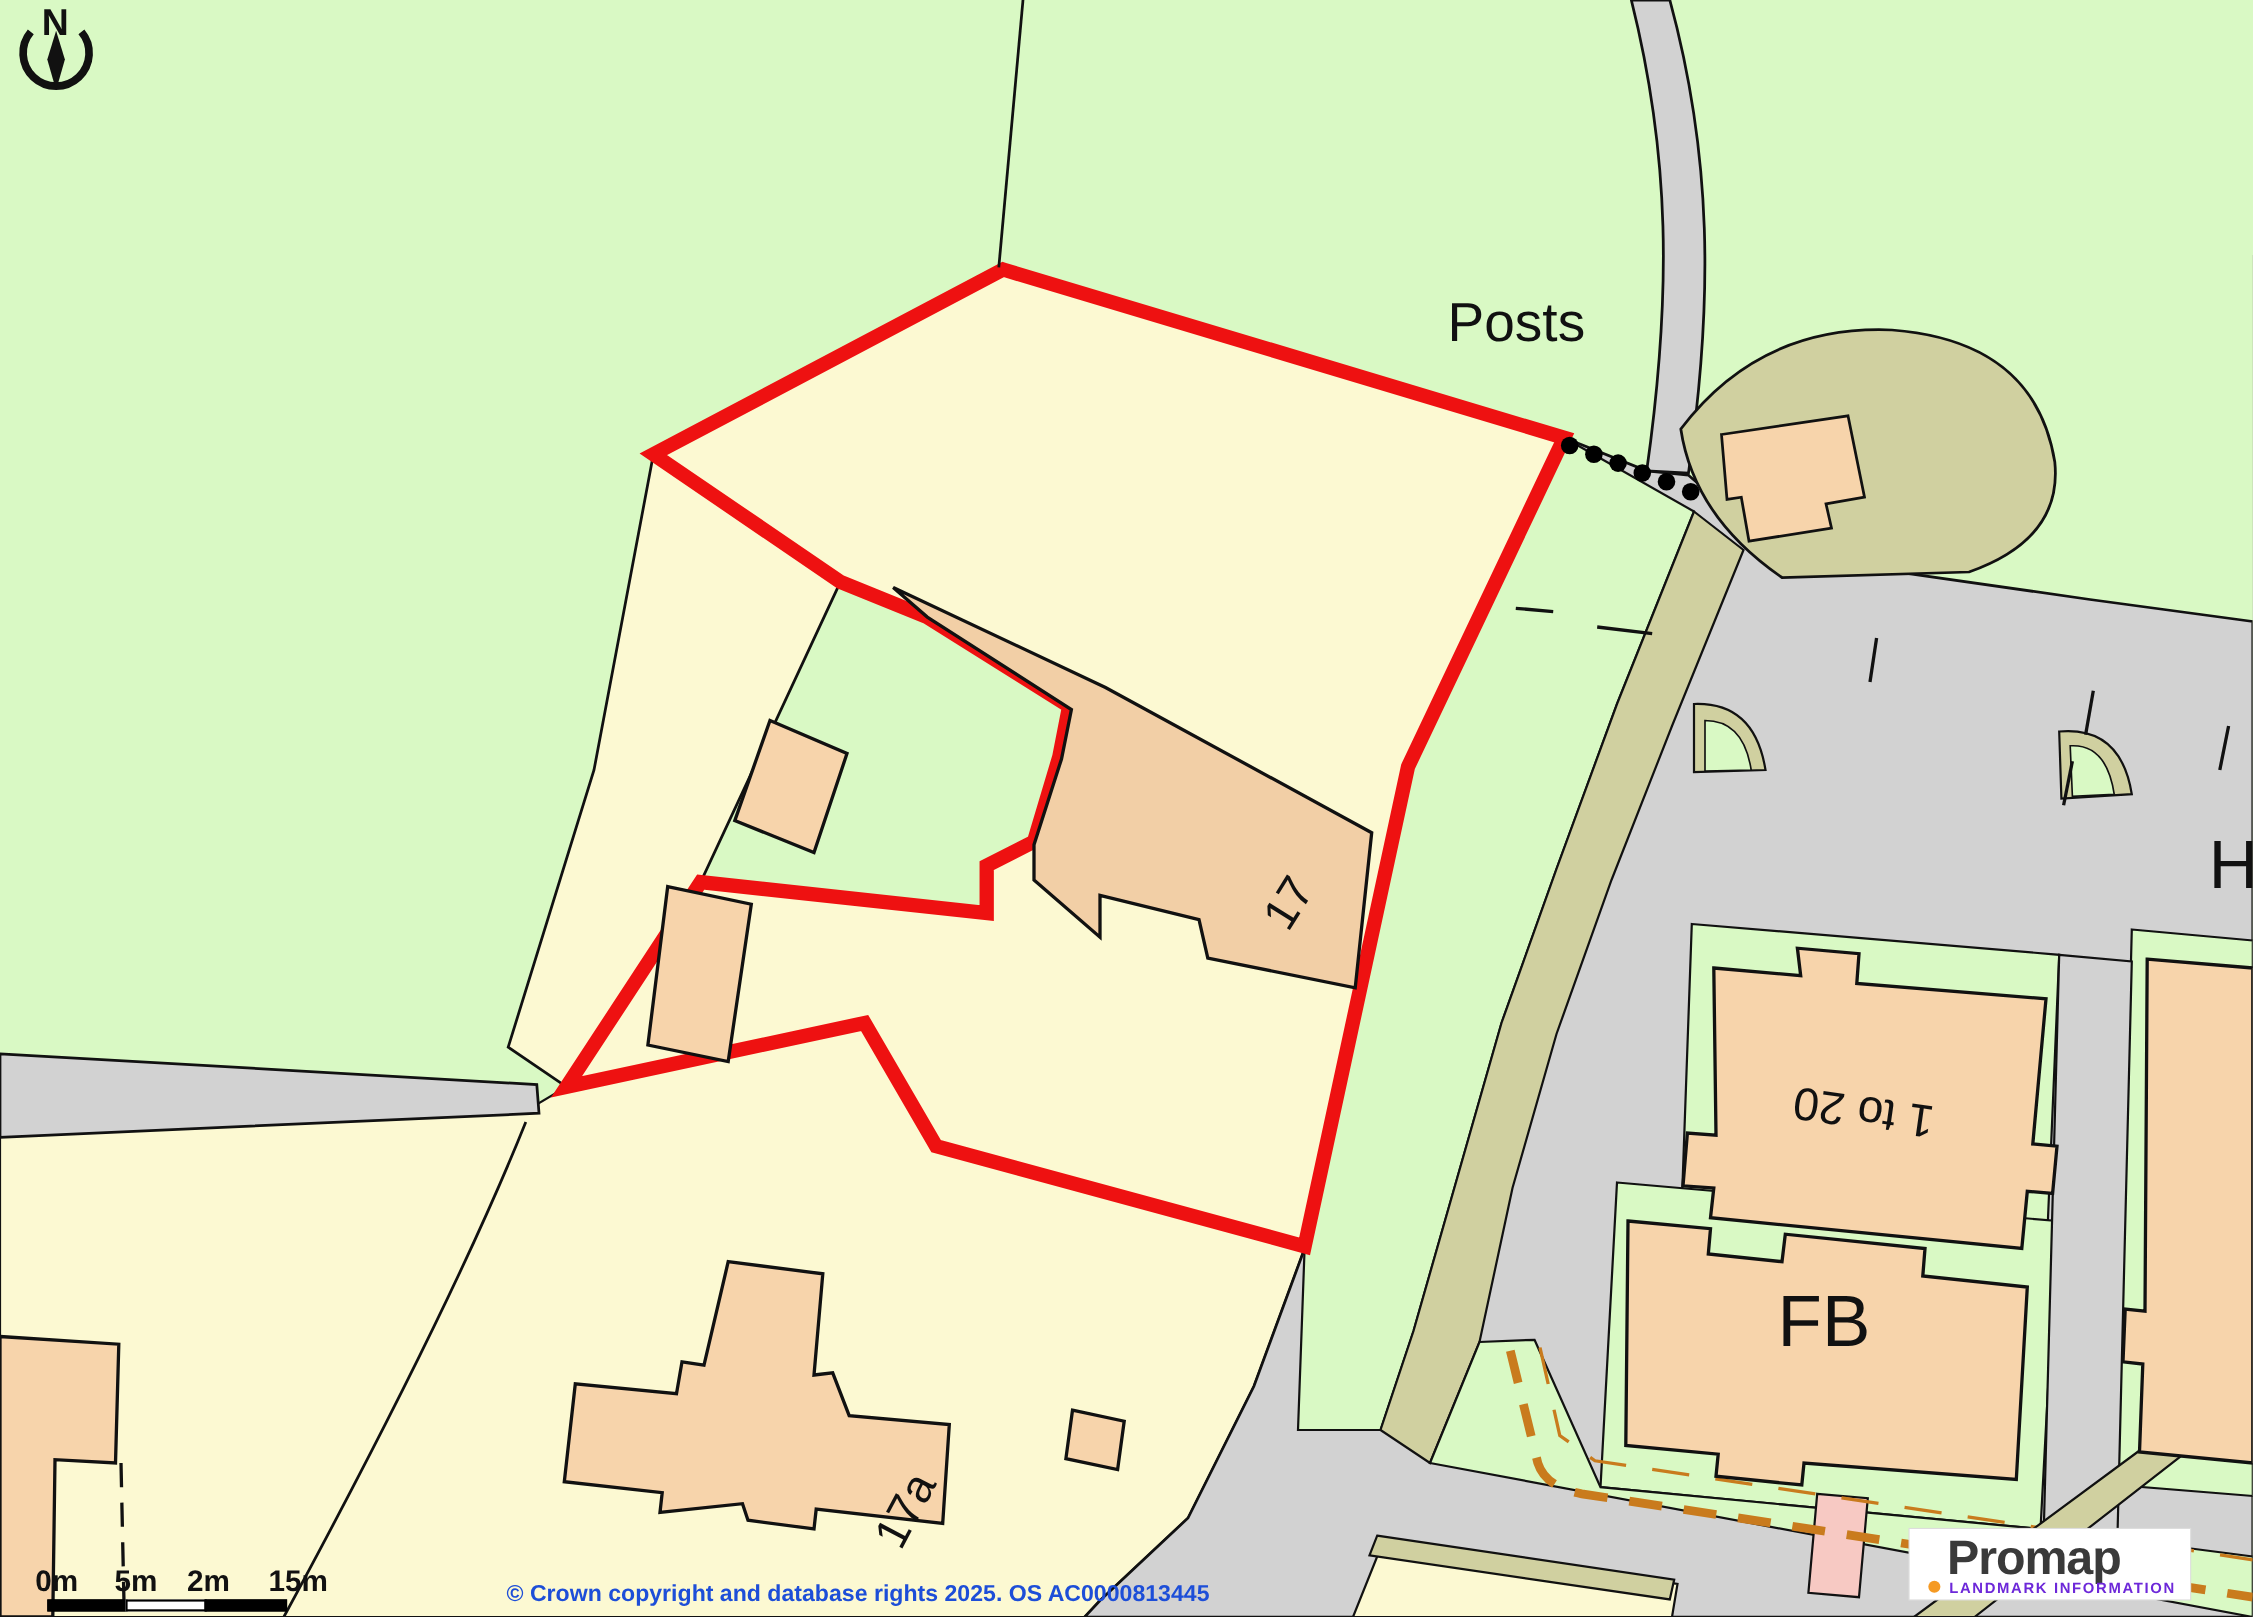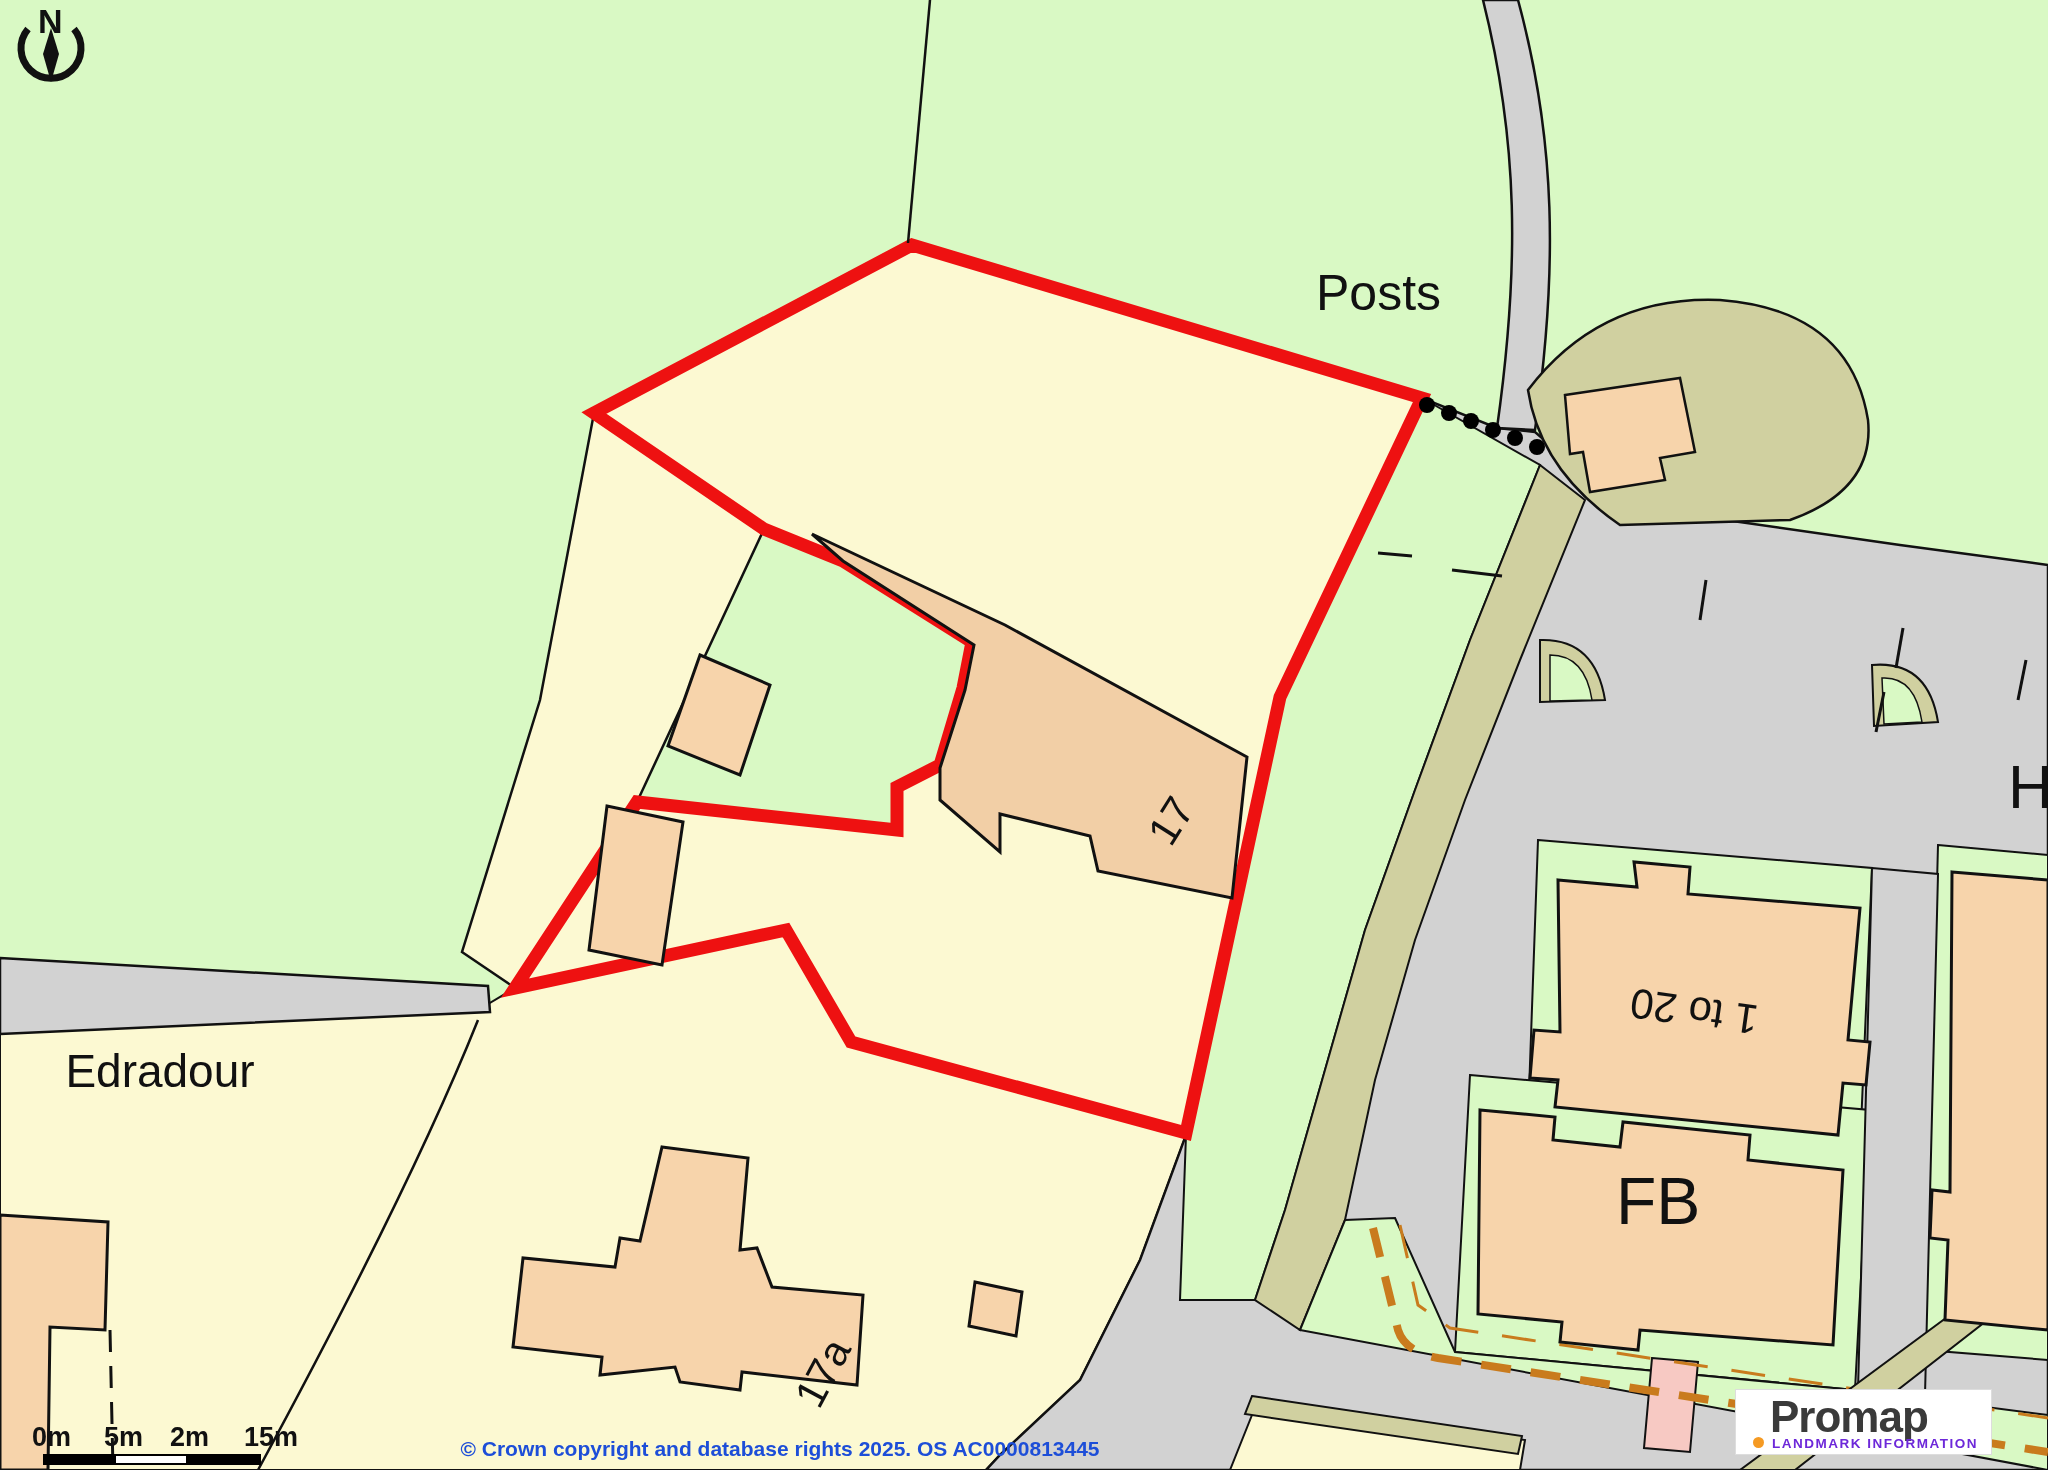--- a/index.html
+++ b/index.html
@@ -126,21 +126,20 @@
     <span class="n">N</span>
   </div>
 
   <div class="lbl lbl-posts">Posts</div>
   <div class="lbl lbl-17">17</div>
   <div class="lbl lbl-17a">17a</div>
   <div class="lbl lbl-flats">1 to 20</div>
   <div class="lbl lbl-fb">FB</div>
   <div class="lbl lbl-h">H</div>
   <div class="lbl lbl-area">
-    <div>Edradour</div>
   </div>
 
   <div class="scalebar">
     <span class="tick t0">0m</span>
     <span class="tick t1">5m</span>
     <span class="tick t2">2m</span>
     <span class="tick t3">15m</span>
     <div class="seg s0"></div>
     <div class="seg s1"></div>
     <div class="seg s2"></div>

